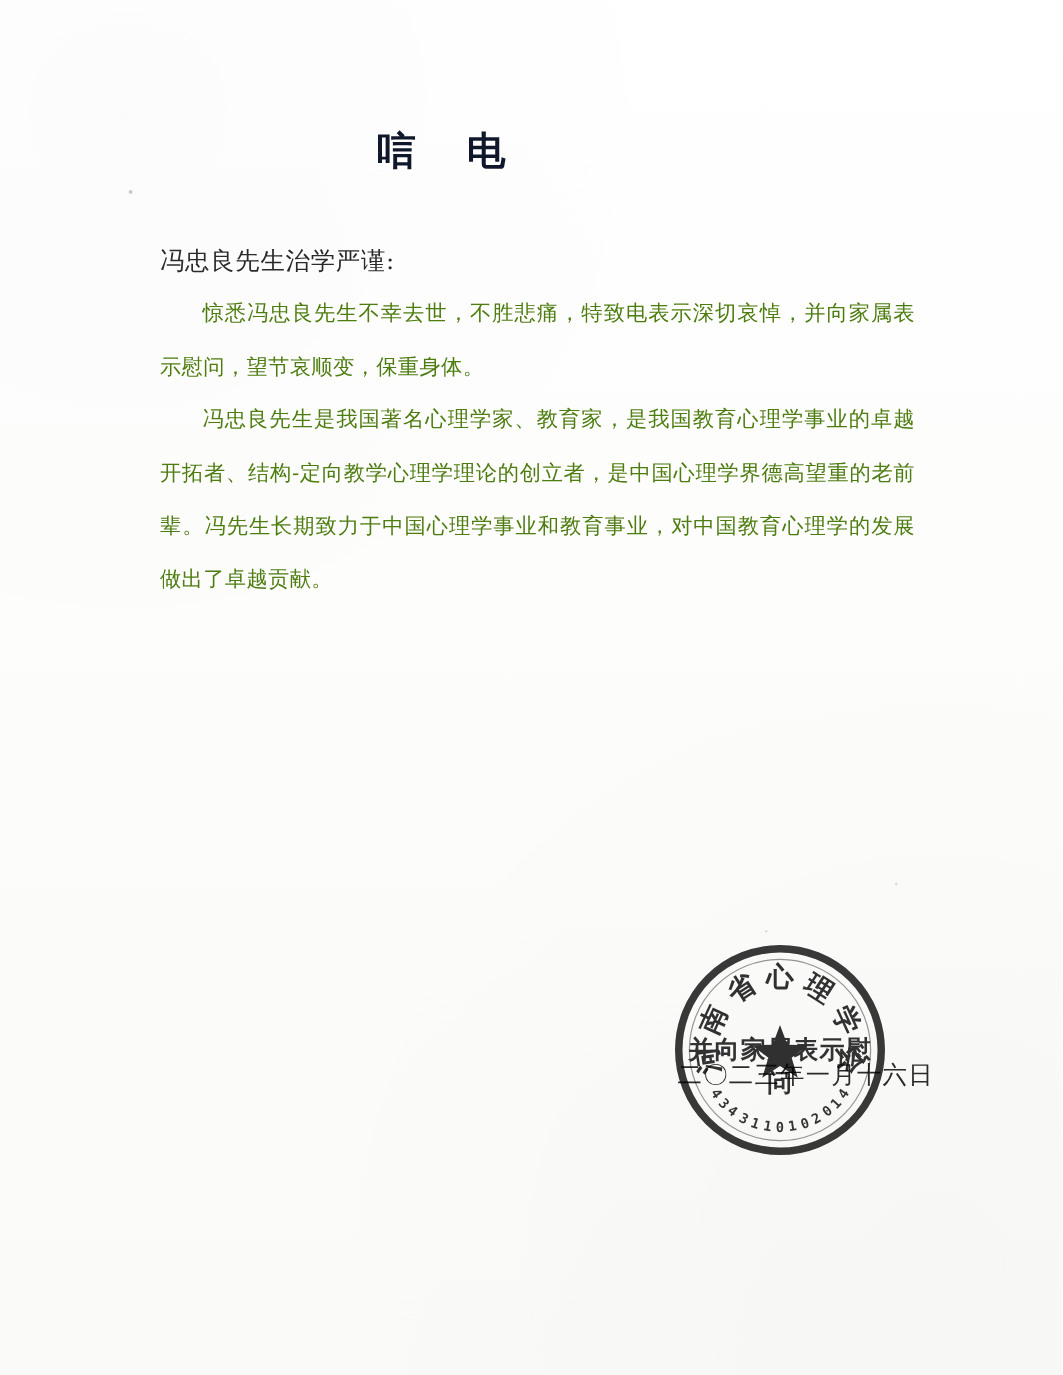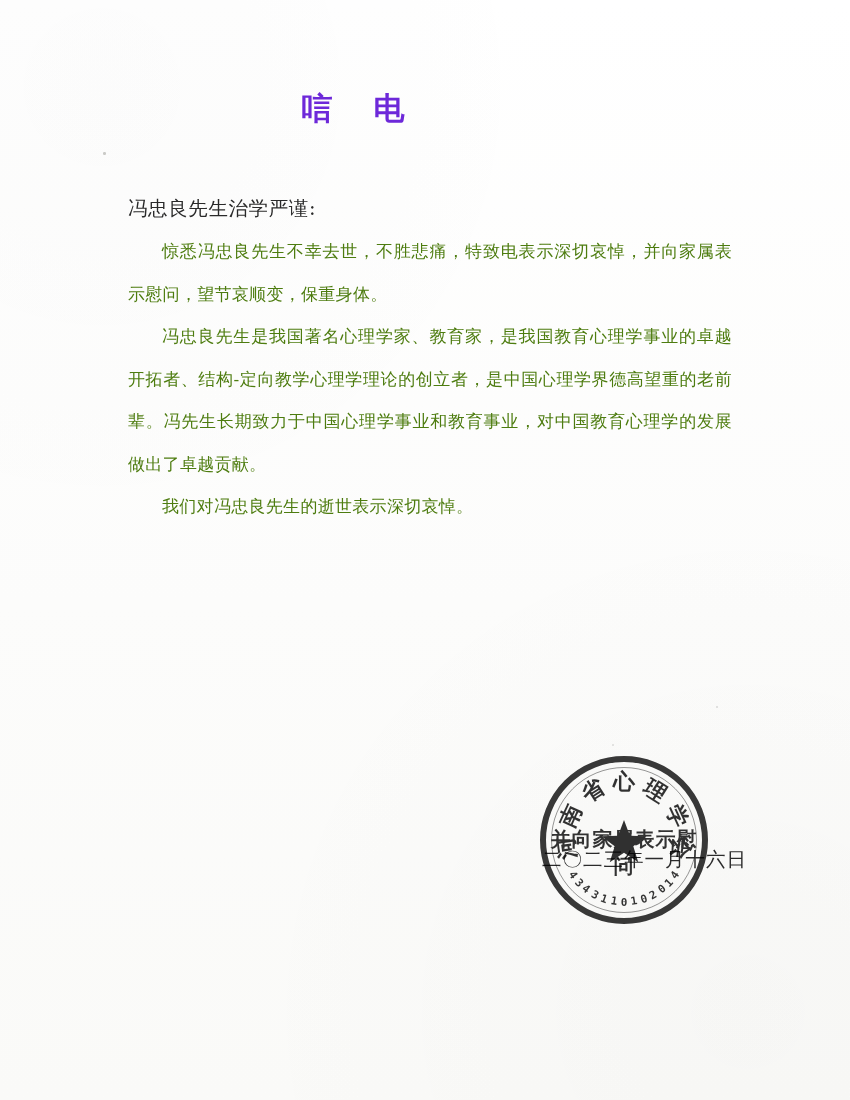--- a/index.html
+++ b/index.html
@@ -32,30 +32,30 @@
 
   .speck {
     position: absolute;
     background: #b9b9b5;
     border-radius: 50%;
     opacity: .75;
   }
 
   #title {
     position: absolute;
-    top: 88px;
+    top: 100px;
     left: 0;
     width: 706px;
     text-align: center;
     font-family: "DejaVu Sans", "Liberation Sans", sans-serif;
     font-weight: 700;
     font-size: 31px;
     letter-spacing: 15px;
     text-indent: 15px;
-    color: #6d28d9;
+    color: #0f172a;
   }
 
   #body-block {
     position: absolute;
     left: 128px;
     top: 188px;
     width: 604px;
   }
 
   .addressee {
@@ -181,21 +181,20 @@
   <div class="speck" style="left:612px; top:744px; width:1.8px; height:1.8px; opacity:.45;"></div>
 
   <div id="title">唁 电</div>
 
   <div id="body-block">
 
     <div class="addressee">冯忠良先生治学严谨:</div>
 
     <p class="para">惊悉冯忠良先生不幸去世，不胜悲痛，特致电表示深切哀悼，并向家属表示慰问，望节哀顺变，保重身体。</p>
     <p class="para">冯忠良先生是我国著名心理学家、教育家，是我国教育心理学事业的卓越开拓者、结构-定向教学心理学理论的创立者，是中国心理学界德高望重的老前辈。冯先生长期致力于中国心理学事业和教育事业，对中国教育心理学的发展做出了卓越贡献。</p>
-    <p class="para">我们对冯忠良先生的逝世表示深切哀悼。</p>
 
   </div>
 
   <div id="date-line">二〇二三年一月十六日</div>
 
   <div id="seal">
     <div id="seal-inner-ring"></div>
 
     <div class="seal-arc-char" id="seal-arc">
         <span style="left: -57.4355px; top: 8.07204px; transform: translate(-50%, -50%) rotate(262deg);">河</span>

